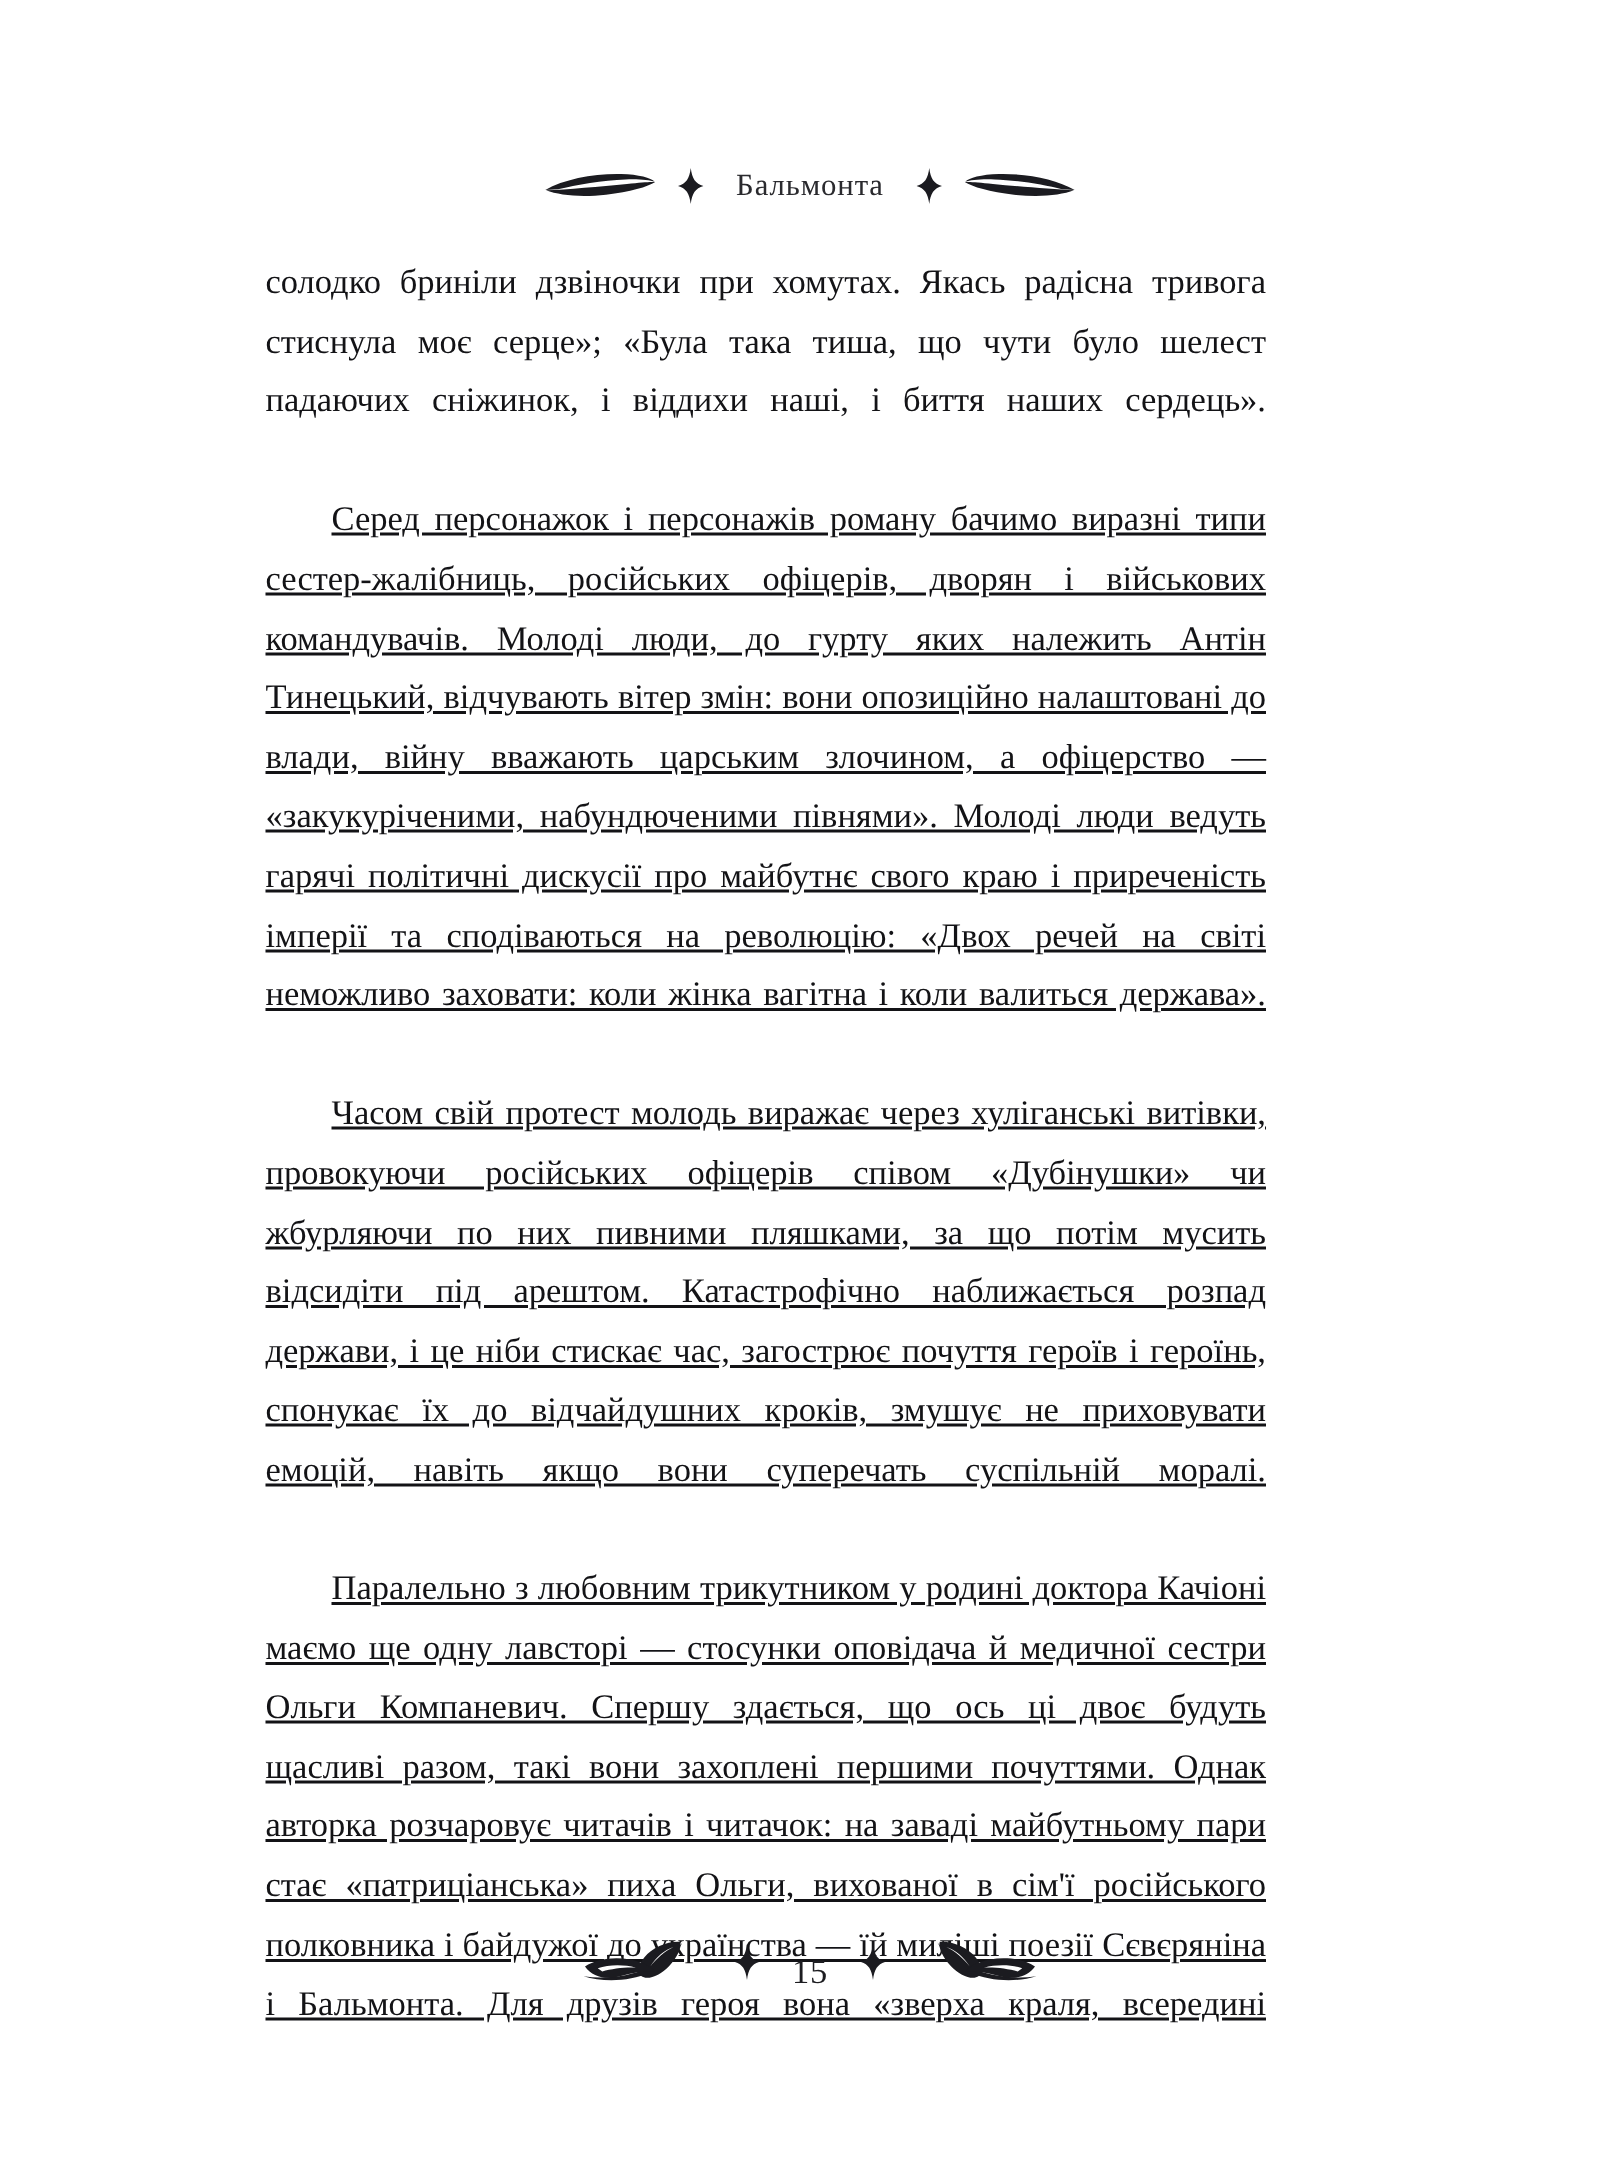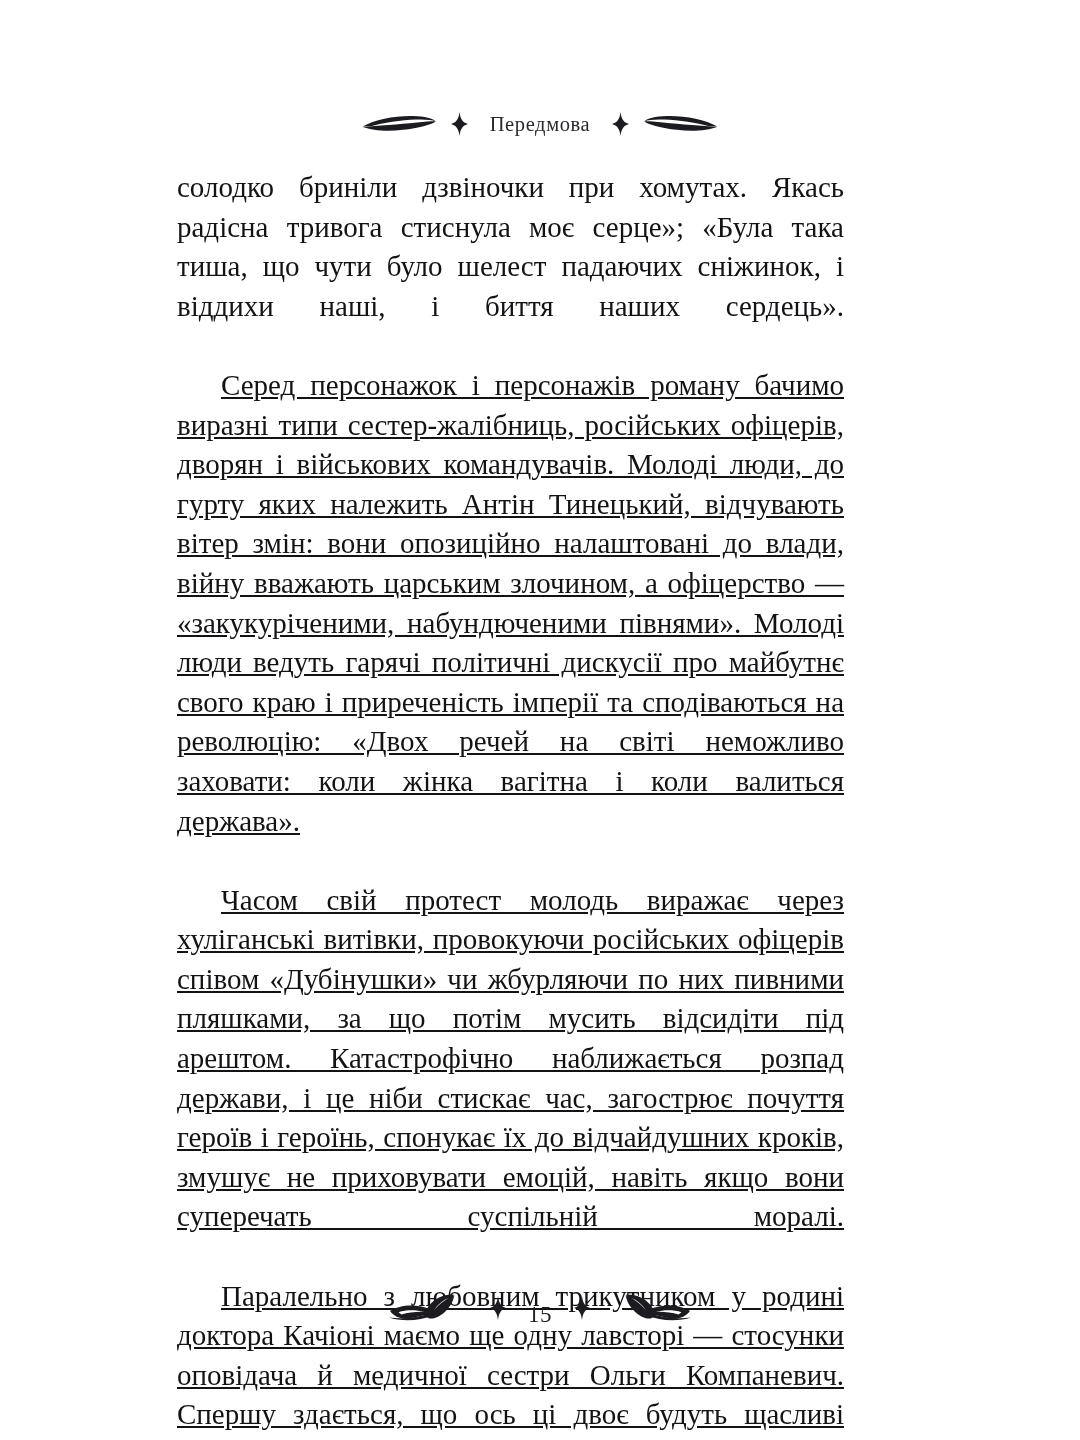--- a/index.html
+++ b/index.html
@@ -57,21 +57,21 @@
   
   .textblock {
     position: absolute;
     top: 168px;
     left: 177px;
     width: 667px;
   }
 
   .textblock p {
     margin: 0;
-    font-size: 29px;
+    font-size: 23px;
     line-height: 39.6px;
     text-align: justify;
     text-justify: inter-word;
     text-indent: 0;
     color: #131316;
     word-spacing: 0.1px;
     hyphens: none;
   }
 
   .textblock p.indent {
@@ -136,21 +136,21 @@
         <path d="M2.0 13.9 C 16 13.2, 38 11.4, 56 9.6 C 66 8.6, 72 8.0, 74.8 8.4 C 70 11.6, 58 15.0, 42 16.8 C 26 18.6, 11 17.4, 2.0 13.9 Z" fill="#1b1b20"></path>
       </svg>
     </span>
 
     <span class="orn-diamond">
       <svg viewBox="0 0 17 24" width="17" height="24" aria-hidden="true">
         <path d="M8.5 0 C 9.4 7.2, 11.6 10.4, 17 12 C 11.6 13.6, 9.4 16.8, 8.5 24 C 7.6 16.8, 5.4 13.6, 0 12 C 5.4 10.4, 7.6 7.2, 8.5 0 Z" fill="#1b1b20"></path>
       </svg>
     </span>
 
-    <span class="header-title">Передмова</span>
+    <span class="header-title">Бальмонта</span>
 
     <span class="orn-diamond">
       <svg viewBox="0 0 17 24" width="17" height="24" aria-hidden="true">
         <path d="M8.5 0 C 9.4 7.2, 11.6 10.4, 17 12 C 11.6 13.6, 9.4 16.8, 8.5 24 C 7.6 16.8, 5.4 13.6, 0 12 C 5.4 10.4, 7.6 7.2, 8.5 0 Z" fill="#1b1b20"></path>
       </svg>
     </span>
 
     <span class="orn-leaf-h">
       <svg viewBox="0 0 76 22" width="76" height="22" aria-hidden="true" style="transform:scaleX(-1)">
         <path d="M1.5 13.6 C 14 6.4, 34 2.6, 52 3.0 C 64 3.3, 72 5.6, 74.5 8.2 C 71 7.0, 64 6.2, 55 6.6 C 40 7.2, 22 10.0, 10 13.2 Z" fill="#1b1b20"></path>

